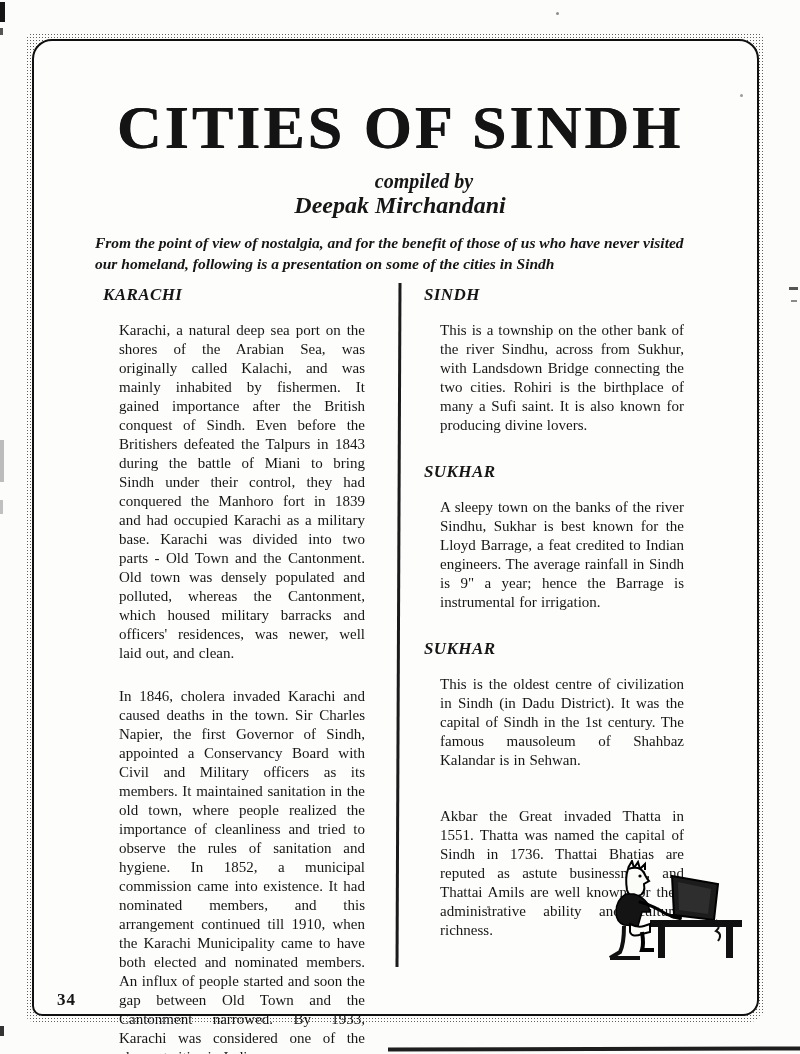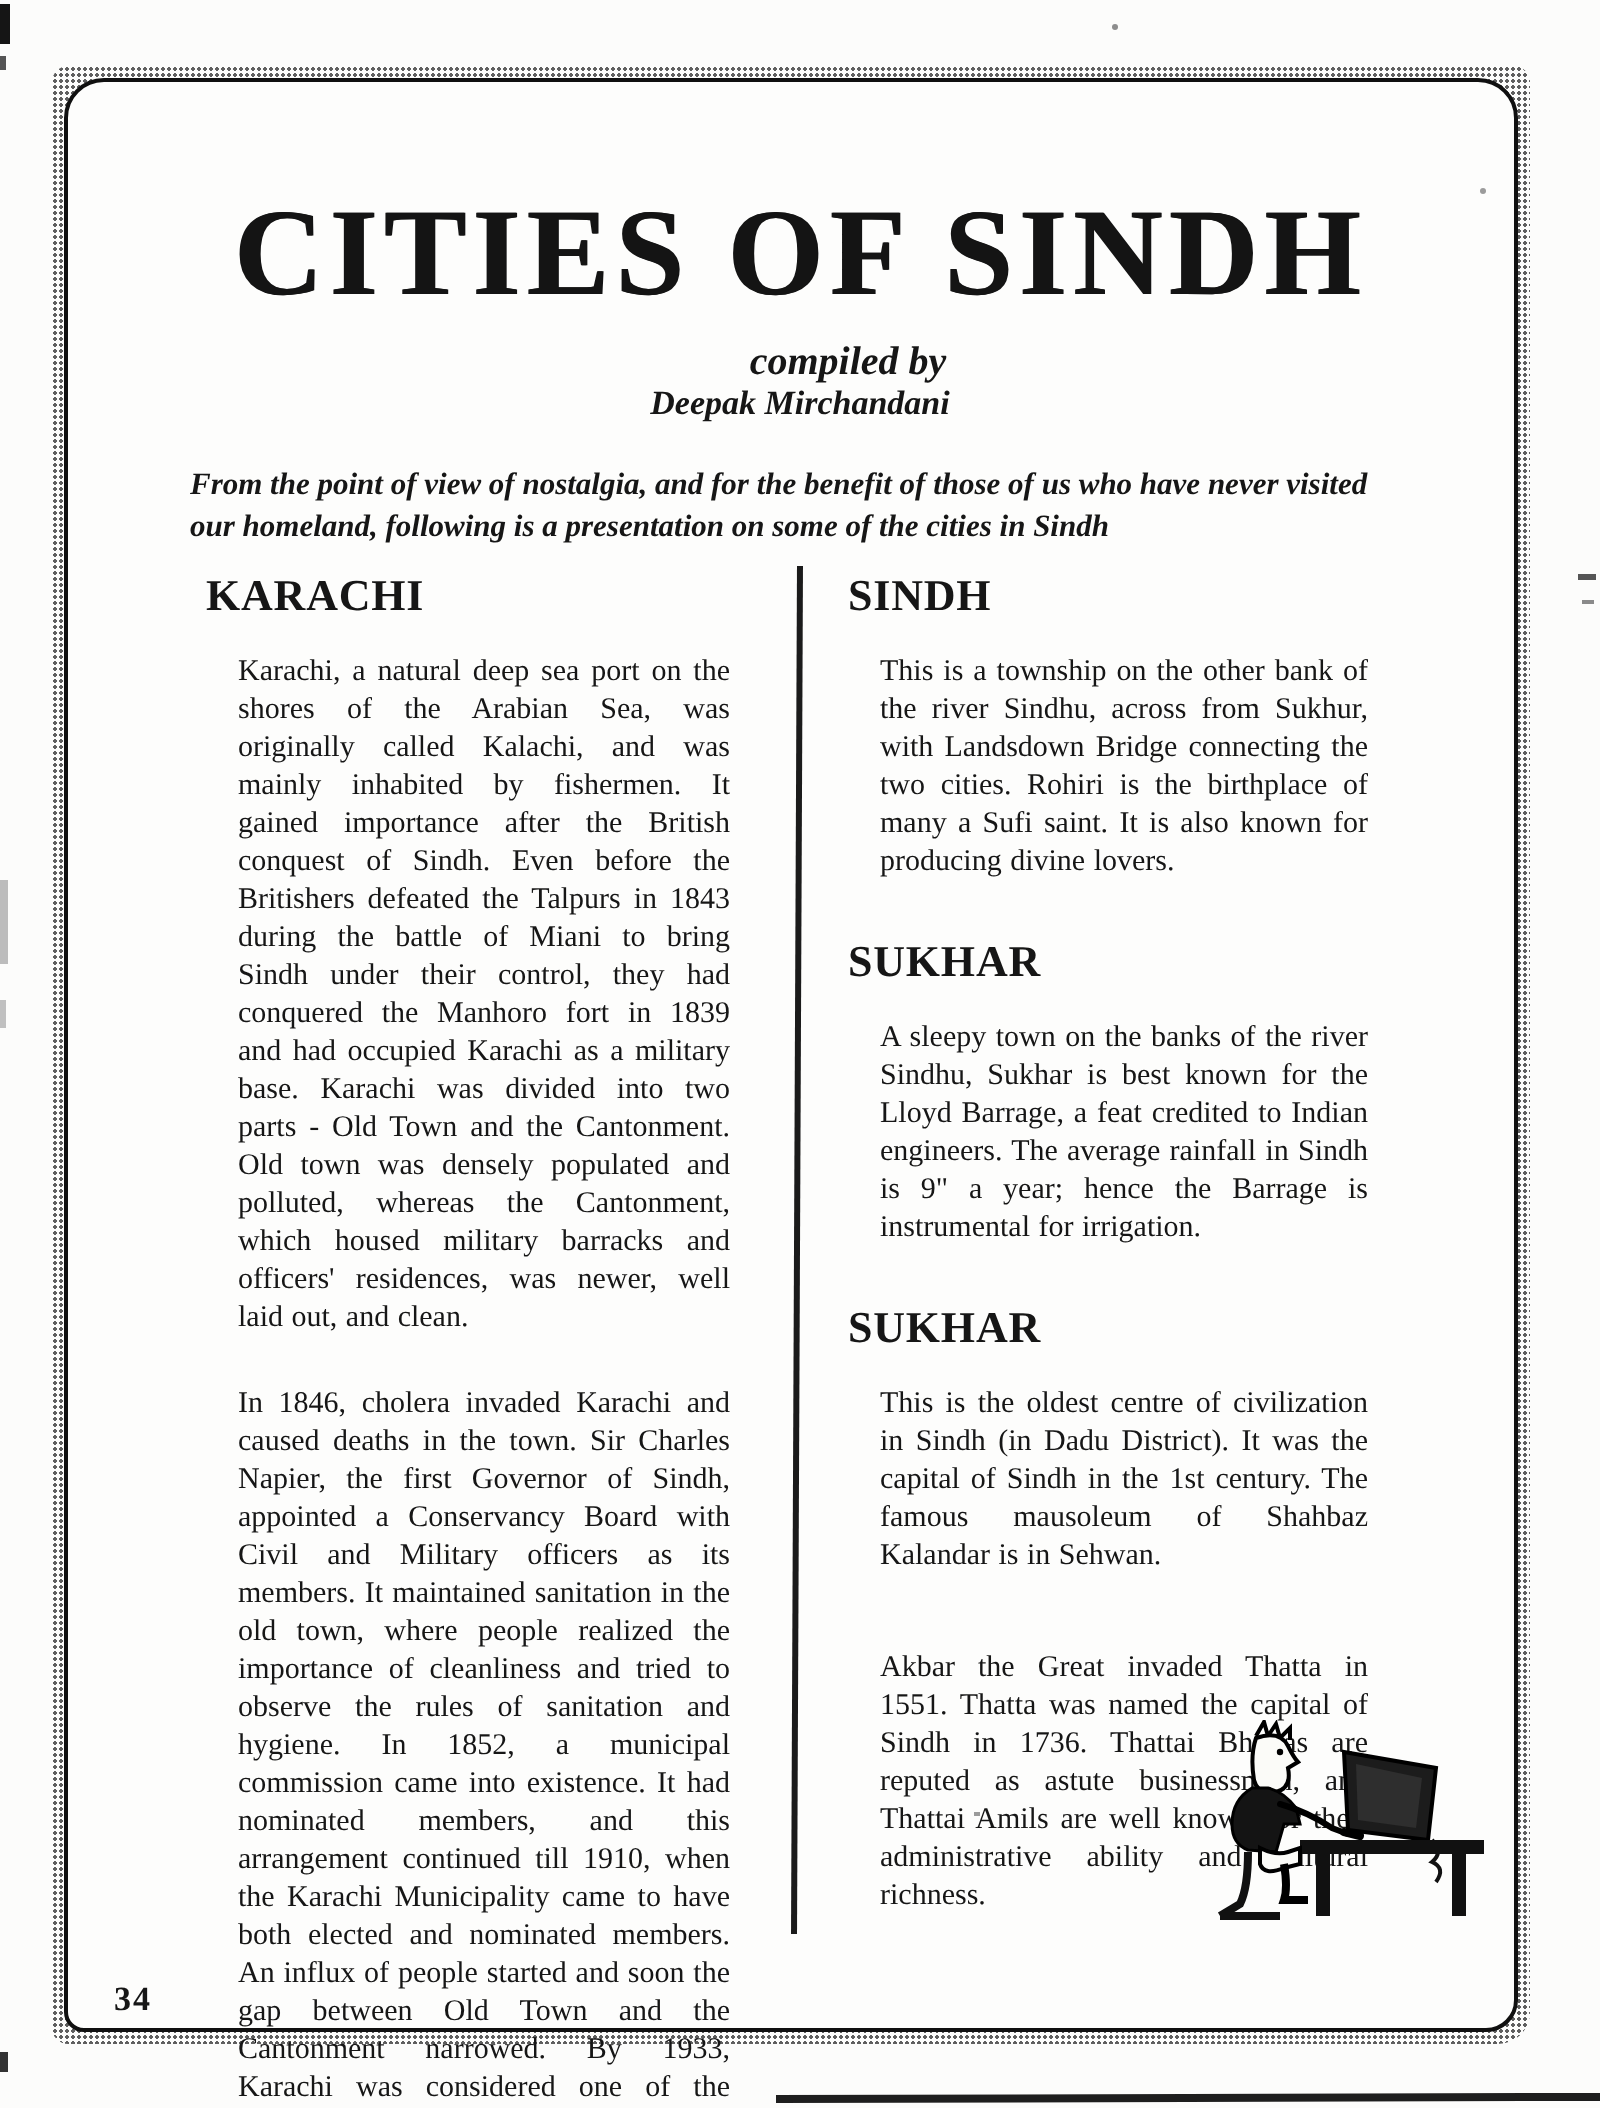--- a/index.html
+++ b/index.html
@@ -27,38 +27,38 @@
     text-align:center;font-size:62px;font-weight:bold;letter-spacing:3px;
     color:#141414;
     text-shadow:0.5px 0 0 #141414;
   }
   .compiled-by{
     position:absolute;left:0;top:170px;width:100%;text-align:center;
     font-size:20px;font-style:italic;font-weight:bold;margin-left:24px;
   }
   .compiler{
     position:absolute;left:0;top:192px;width:100%;text-align:center;
-    font-size:17px;font-style:italic;font-weight:bold;
+    font-size:24px;font-style:italic;font-weight:bold;
   }
   .intro{
     position:absolute;left:95px;top:232px;width:612px;
     font-size:15.5px;font-style:italic;font-weight:bold;line-height:21px;
   }
   
   .col{position:absolute;top:285px;}
   .col-left{left:103px;width:278px;}
   .col-right{left:424px;width:276px;}
   .divider{
     position:absolute;left:397px;top:283px;width:2.5px;height:684px;
     background:#1b1b1b;transform:rotate(0.25deg);
   }
   .section + .section{margin-top:27px;}
   .section.mt-lg{margin-top:37px;}
   .sec-heading{
-    font-size:22px;font-weight:bold;letter-spacing:0.4px;margin:0 0 3px 0;
+    font-size:17px;font-weight:bold;letter-spacing:0.4px;margin:0 0 3px 0;font-style:italic;
   }
   .sec-para{
     font-size:15px;line-height:19px;text-align:justify;margin:16px;
     word-spacing:0.5px;
   }
   .sec-para + .sec-para{margin-top:24px;}
   
   .page-number{
     position:absolute;left:57px;top:990px;
     font-size:17px;font-weight:bold;letter-spacing:1px;

